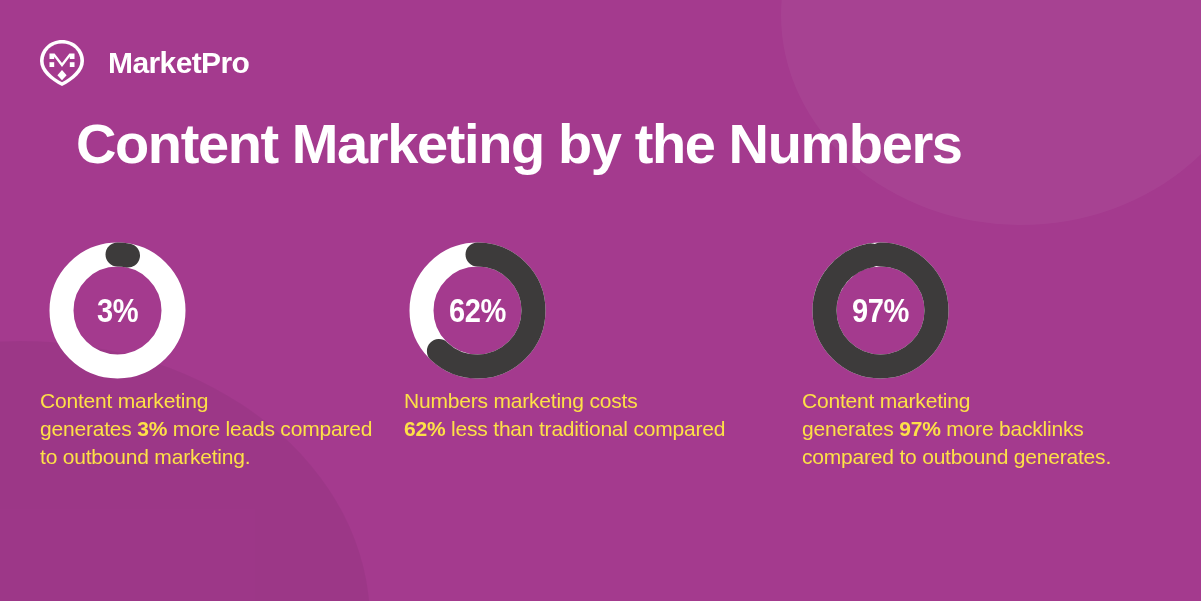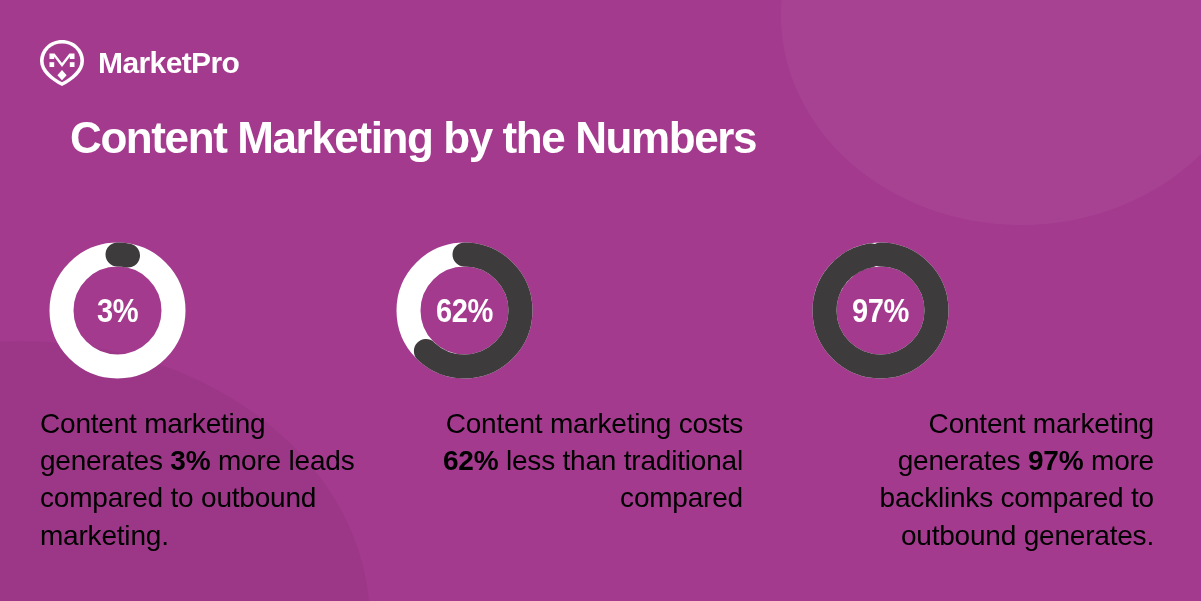--- a/index.html
+++ b/index.html
@@ -28,57 +28,57 @@
   .deco-bottom-left {
     width:700px; height:560px;
     left:-330px; bottom:-300px;
     background:rgba(0,0,0,0.045);
   }
 
   
   .logo-row {
     position:absolute;
     left:40px; top:40px;
-    display:flex; align-items:center; gap:14px;
+    display:flex; align-items:center; gap:24px;
   }
   .logo-mark { width:44px; height:46px; display:block; }
   .logo-text {
     color:#ffffff;
     font-size:30px;
     font-weight:bold;
     letter-spacing:-0.6px;
     line-height:1;
     white-space:nowrap;
   }
 
   
   .title {
     position:absolute;
-    left:70px; top:113px;
+    left:76px; top:113px;
     color:#ffffff;
-    font-size:44px;
+    font-size:56px;
     font-weight:bold;
     letter-spacing:-1.4px;
     line-height:1.12;
     white-space:nowrap;
   }
 
   .stats-inner {
     position:absolute; left:0; top:0;
     width:1130px; height:290px;
   }
 
   .stat {
     position:absolute;
     top:0;
     width:360px;
   }
   .stat-1 { left:0px; }
-  .stat-2 { left:351px;text-align:right; }
-  .stat-3 { left:762px;text-align:right; }
+  .stat-2 { left:364px; }
+  .stat-3 { left:762px; }
 
   
   .donut-wrap {
     position:relative;
     width:137px; height:137px;
     margin-left:9px;
   }
   .stat-2 .donut-wrap { margin-left:5px; }
   .stat-3 .donut-wrap { margin-left:10px; }
 
@@ -94,23 +94,23 @@
     color:#ffffff;
     font-size:33px;
     font-weight:bold;
     letter-spacing:-0.5px;
     font-family:"Liberation Sans Narrow","Liberation Sans",sans-serif;
     transform:scaleX(0.88);
   }
 
   
   .caption {
-    margin-top:26px;
-    color:#000000;
-    font-size:28px;
+    margin-top:8px;
+    color:#fde047;
+    font-size:21px;
     line-height:1.33;
     letter-spacing:-0.2px;
     width:352px;
   }
   .caption b { font-weight:bold; }
   .caption .lead { display:block; }
 </style>
 </head>
 <body>
 
@@ -153,21 +153,21 @@
 
     <div class="stat stat-2">
       <div class="donut-wrap">
         <svg class="donut-svg" viewBox="0 0 137 137" aria-hidden="true">
           <circle cx="68.5" cy="68.5" r="56" fill="none" stroke="#ffffff" stroke-width="24"></circle>
           <circle class="arc-fill" cx="68.5" cy="68.5" r="56" fill="none" stroke="#3d3b3b" stroke-width="24" stroke-linecap="round" transform="rotate(-90 68.5 68.5)" stroke-dasharray="218.15219386527522 133.7061833367816"></circle>
         </svg>
         <div class="donut-label">62%</div>
       </div>
       <div class="caption">
-        <span class="lead">Content marketing costs</span>
+        <span class="lead">Numbers marketing costs</span>
         <span></span><b>62%</b><span> less than traditional compared</span>
       </div>
     </div>
 
     <div class="stat stat-3">
       <div class="donut-wrap">
         <svg class="donut-svg" viewBox="0 0 137 137" aria-hidden="true">
           <circle cx="68.5" cy="68.5" r="56" fill="none" stroke="#ffffff" stroke-width="24"></circle>
           <circle class="arc-fill" cx="68.5" cy="68.5" r="56" fill="none" stroke="#3d3b3b" stroke-width="24" stroke-linecap="round" transform="rotate(-90 68.5 68.5)" stroke-dasharray="341.3026258859951 10.55575131606173"></circle>
         </svg>

